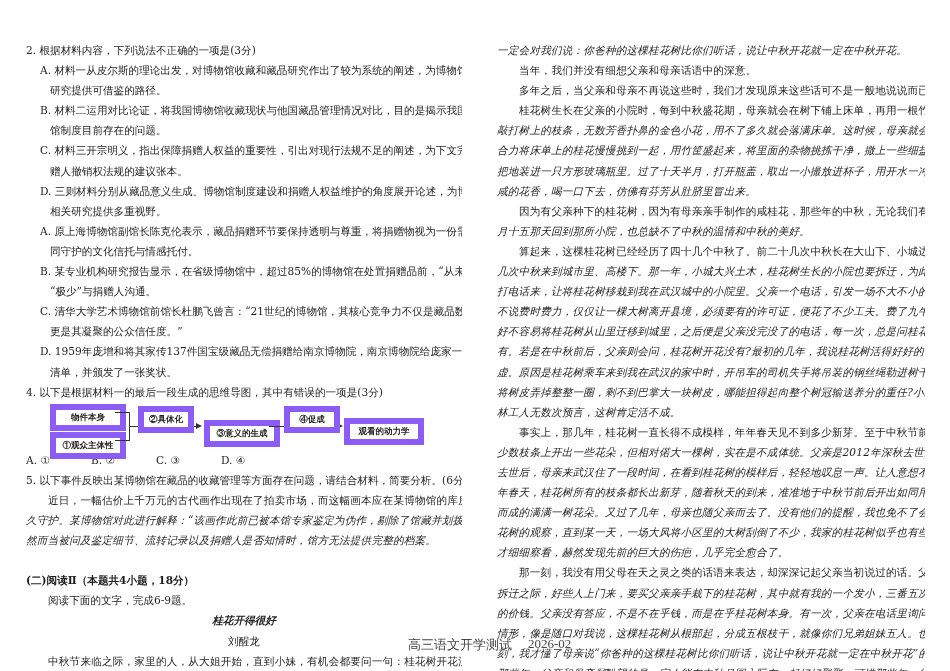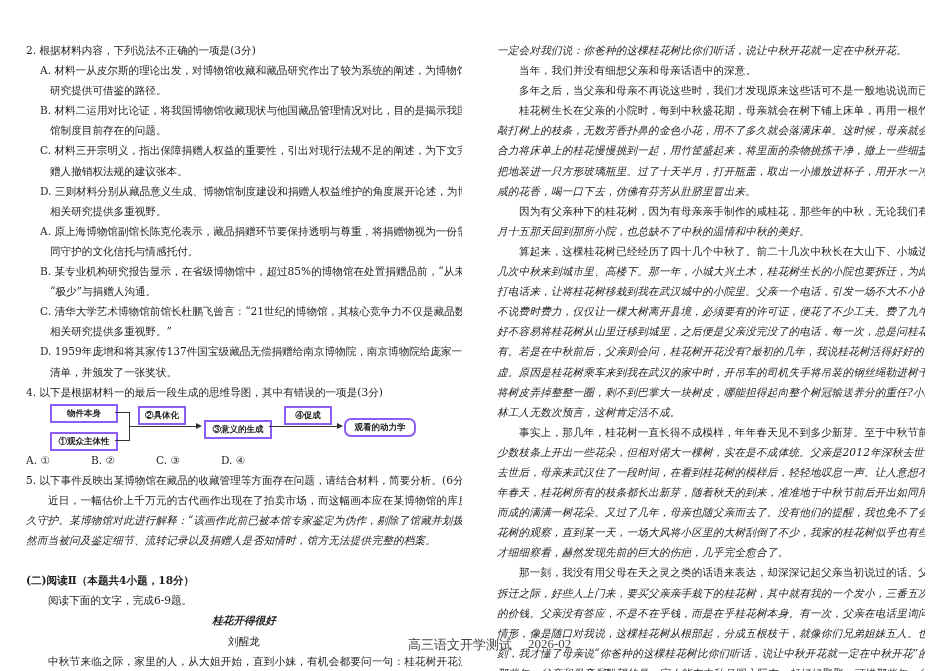--- a/index.html
+++ b/index.html
@@ -17,21 +17,21 @@
   .opt-cont { padding-left: 24px; }
   .indent { padding-left: 22px; }
   .flush { padding-left: 0; font-style: italic; }
   .section { font-weight: bold; }
   .section .sub { font-weight: bold; }
   .center { text-align: center; }
   .title { font-weight: bold; font-style: italic; }
   .body-text { font-family: "DejaVu Serif", serif; letter-spacing: 0.2px; }
   .mindmap { position: relative; height: 46px; margin: 2px 0 0 0; }
   .mbox {
-    position: absolute; border: 2px solid #8b5cf6; background: #fff;
+    position: absolute; border: 6px solid #8b5cf6; background: #fff;
     font-size: 8.5px; font-weight: bold; text-align: center; line-height: 15px; height: 15px;
   }
   .mline { position: absolute; background: #333; }
   .arrow-head { position: absolute; width: 0; height: 0;
     border-top: 3px solid transparent; border-bottom: 3px solid transparent; border-left: 6px solid #333; }
   .choices { display: flex; padding-left: 0; }
   .choices span { width: 65px; display: inline-block; }
   .footer {
     position: absolute; top: 636px; left: 408px; font-size: 13px; color: #444;
     font-family: Liberation Serif, serif; display: flex; gap: 16px;
@@ -51,40 +51,40 @@
   <span class="line opt">C. 材料三开宗明义，指出保障捐赠人权益的重要性，引出对现行法规不足的阐述，为下文完善捐</span>
   <span class="line opt-cont">赠人撤销权法规的建议张本。</span>
   <span class="line opt">D. 三则材料分别从藏品意义生成、博物馆制度建设和捐赠人权益维护的角度展开论述，为博物馆</span>
   <span class="line opt-cont">相关研究提供多重视野。</span>
 
   <span class="line opt">A. 原上海博物馆副馆长陈克伦表示，藏品捐赠环节要保持透明与尊重，将捐赠物视为一份需要共</span>
   <span class="line opt-cont">同守护的文化信托与情感托付。</span>
   <span class="line opt">B. 某专业机构研究报告显示，在省级博物馆中，超过85%的博物馆在处置捐赠品前，“从未”或</span>
   <span class="line opt-cont">“极少”与捐赠人沟通。</span>
   <span class="line opt">C. 清华大学艺术博物馆前馆长杜鹏飞曾言：“21世纪的博物馆，其核心竞争力不仅是藏品数量，</span>
-  <span class="line opt-cont">相关研究提供多重视野。”</span>
+  <span class="line opt-cont">更是其凝聚的公众信任度。”</span>
   <span class="line opt">D. 1959年庞增和将其家传137件国宝级藏品无偿捐赠给南京博物院，南京博物院给庞家一份捐赠</span>
   <span class="line opt-cont">清单，并颁发了一张奖状。</span>
 
   <span class="line q">4. 以下是根据材料一的最后一段生成的思维导图，其中有错误的一项是(3分)</span>
   <div class="mindmap">
     <div class="mbox" style="left:24px; top:0px; width:64px;">物件本身</div>
     <div class="mbox" style="left:24px; top:28px; width:64px;">①观众主体性</div>
 
     <div class="mline" style="left:89px; top:8px; width:14px; height:1px;"></div>
     <div class="mline" style="left:89px; top:36px; width:14px; height:1px;"></div>
     <div class="mline" style="left:103px; top:8px; width:1px; height:29px;"></div>
     <div class="mline" style="left:104px; top:22px; width:68px; height:1px;"></div>
     <div class="arrow-head" style="left:170px; top:19px;"></div>
     <div class="mbox" style="left:112px; top:2px; width:44px;">②具体化</div>
     <div class="mbox" style="left:178px; top:16px; width:64px;">③意义的生成</div>
     <div class="mline" style="left:243px; top:22px; width:70px; height:1px;"></div>
     <div class="arrow-head" style="left:311px; top:19px;"></div>
     <div class="mbox" style="left:258px; top:2px; width:44px;">④促成</div>
-    <div class="mbox" style="left:318px; top:14px; width:68px;border-radius:7px;">观看的动力学</div>
+    <div class="mbox" style="left:318px; top:14px; width:68px;">观看的动力学</div>
   </div>
   <div class="line choices">
     <span>A. ①</span>
     <span>B. ②</span>
     <span>C. ③</span>
     <span>D. ④</span>
   </div>
 
   <span class="line q">5. 以下事件反映出某博物馆在藏品的收藏管理等方面存在问题，请结合材料，简要分析。(6分)</span>
   <span class="line indent body-text">近日，一幅估价上千万元的古代画作出现在了拍卖市场，而这幅画本应在某博物馆的库房中被永</span>

